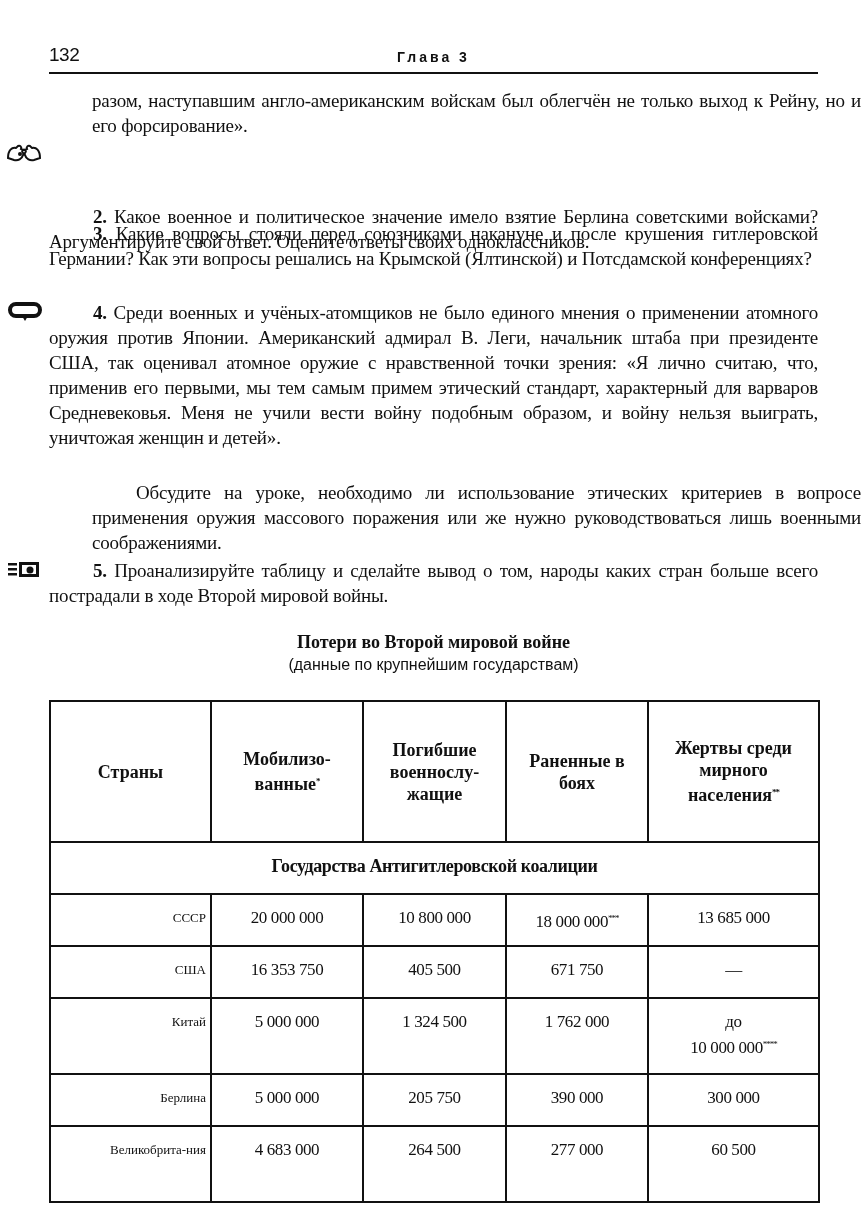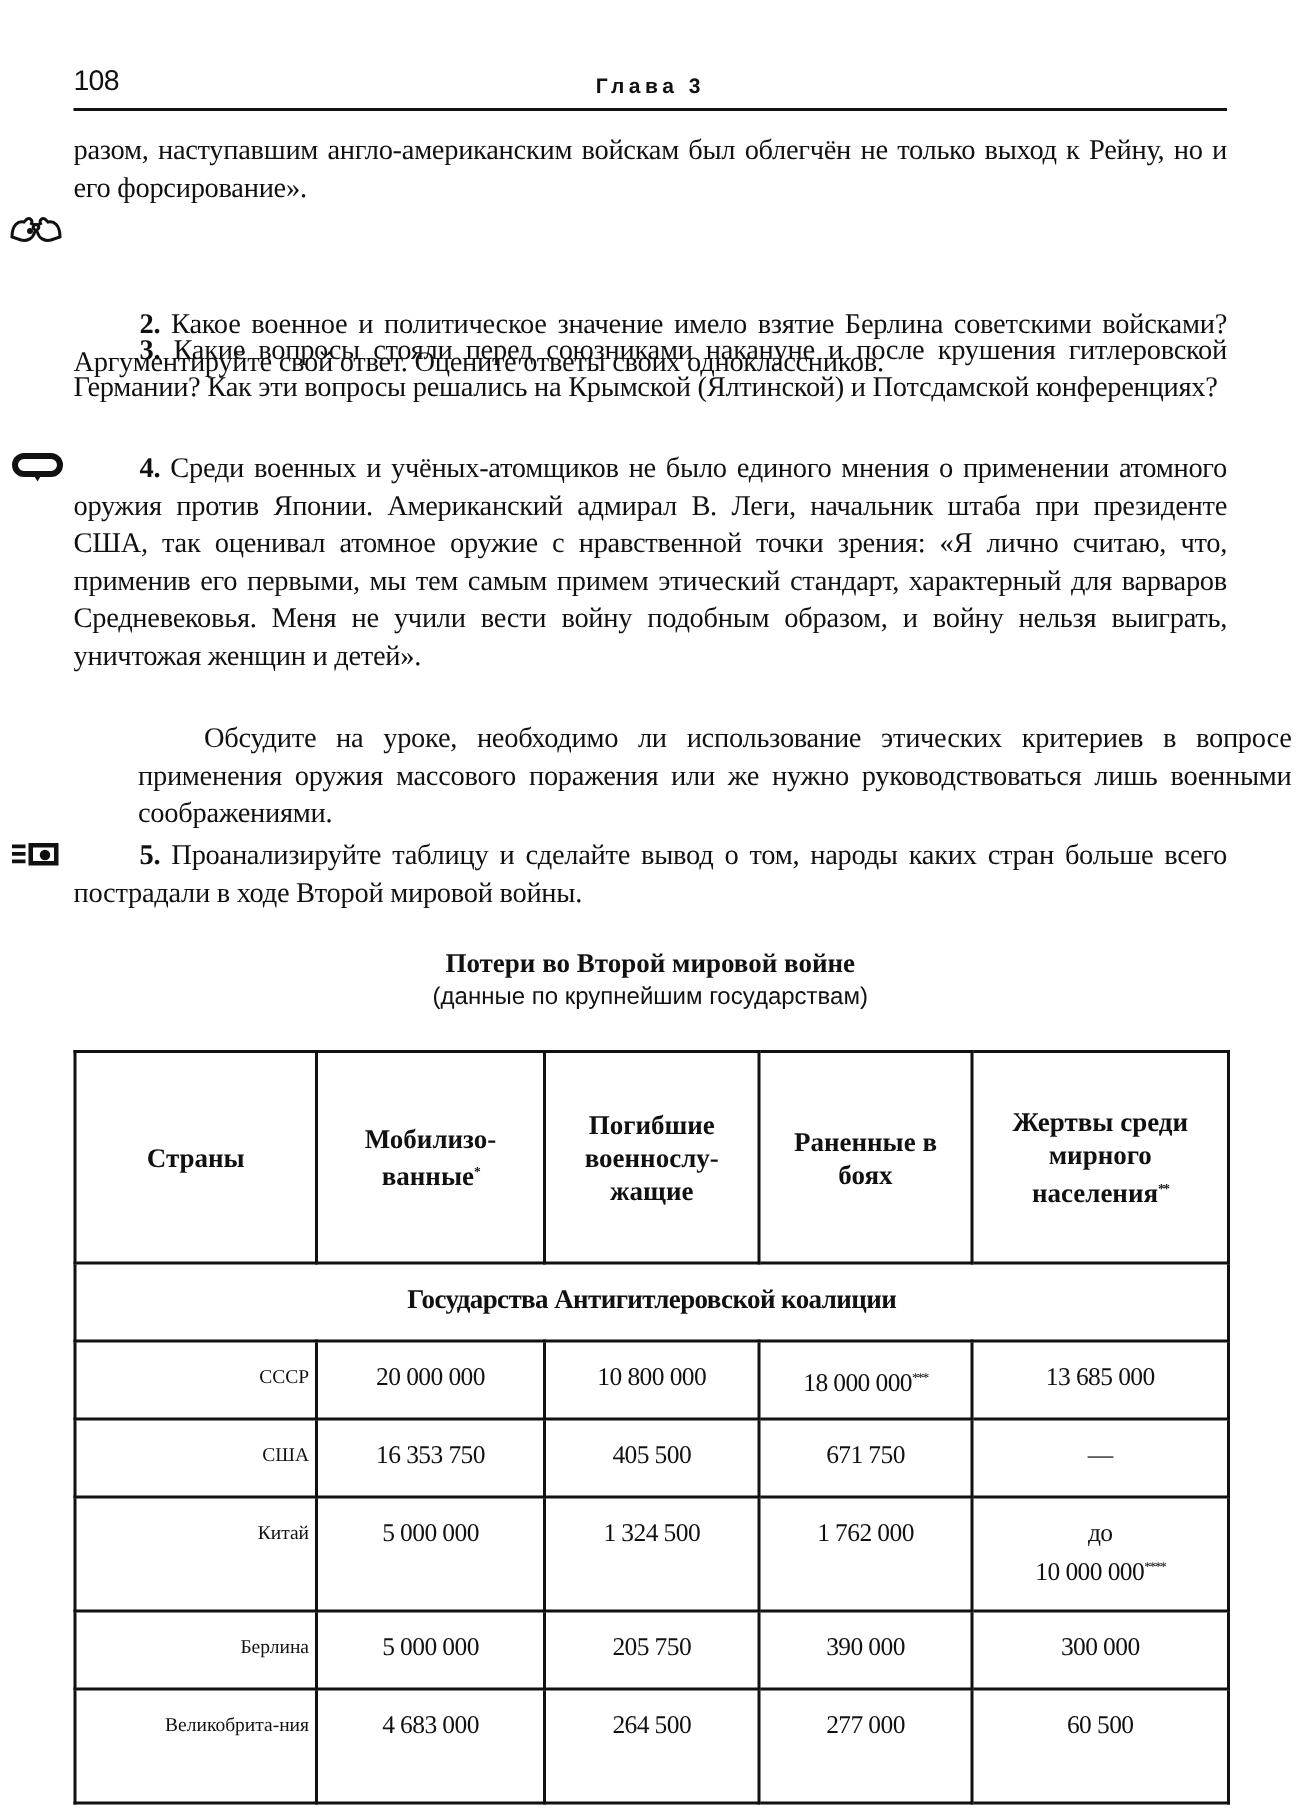--- a/index.html
+++ b/index.html
@@ -63,25 +63,25 @@
     text-align: right; padding-left: 12px; font-size: 13px; letter-spacing: 0;
   }
   tr.r1 td { height: 34px; }
   tr.r2 td { height: 58px; }
   sup { font-size: 9px; vertical-align: 6px; letter-spacing: -1px; }
 </style>
 </head>
 <body>
 
 <div class="header">
-  <span class="page-num">108</span>
+  <span class="page-num">132</span>
   <span class="chapter">Глава 3</span>
 </div>
 
-<div class="text" style="top:88px;">
+<div class="text" style="top:88px;margin-left:43px;">
   <p>разом, наступавшим англо-американским войскам был облегчён не только выход к Рейну, но и его форсирование».</p>
 </div>
 
 <svg class="margin-icon" style="top:142px;" viewBox="0 0 40 24">
   <path d="M4 16 C4 8 8 5 12 6 L14 4 C16 3 18 5 17 7 L19 8 C21 7 23 9 21 11 L19 13 C18 17 14 19 10 18 Z" fill="none" stroke="#111" stroke-width="2"></path>
   <path d="M36 16 C36 8 32 5 28 6 L26 4 C24 3 22 5 23 7 L21 8 C19 7 17 9 19 11 L21 13 C22 17 26 19 30 18 Z" fill="none" stroke="#111" stroke-width="2"></path>
   <circle cx="16" cy="12" r="2" fill="#111"></circle>
 </svg>
 <div class="text" style="top:160px;margin-top:44px;">
   <p class="indent"><span class="num">2.</span><span> Какое военное и политическое значение имело взятие Берлина советскими войсками? Аргументируйте свой ответ. Оцените ответы своих одноклассников.</span></p>

